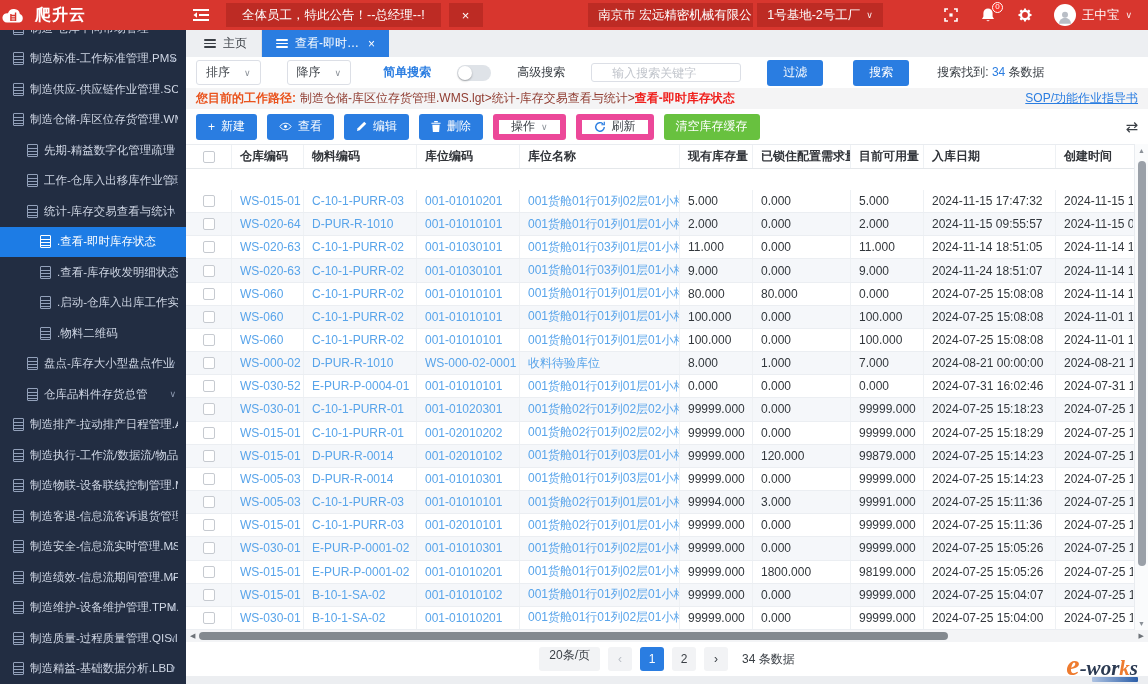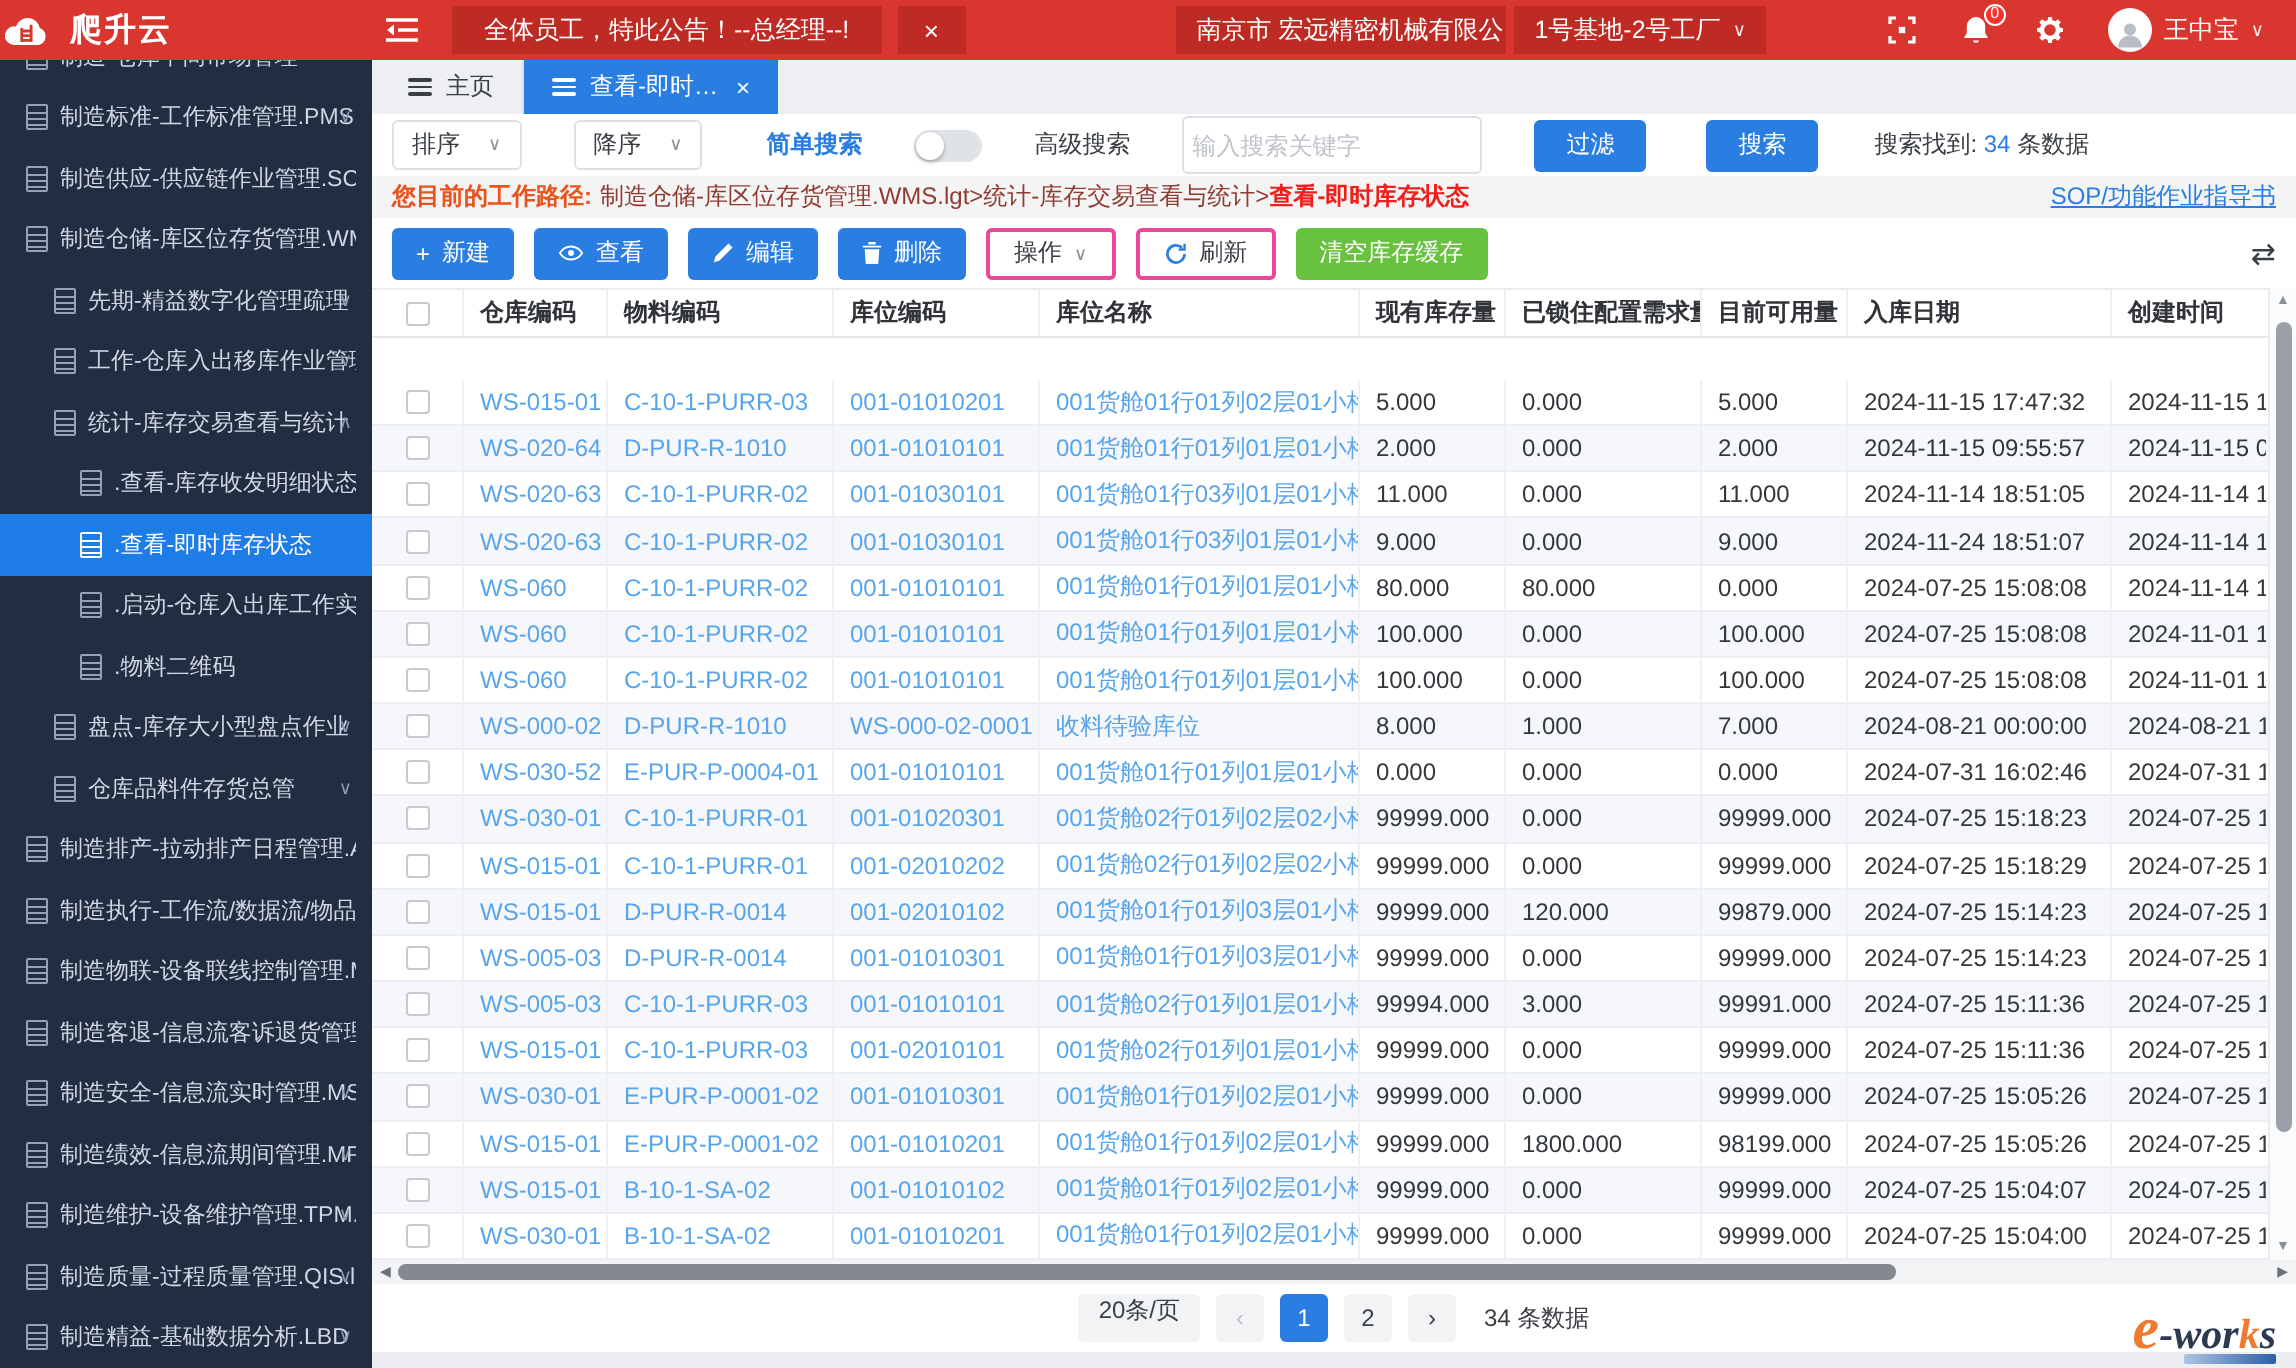--- a/index.html
+++ b/index.html
@@ -50,36 +50,36 @@
   .tlines { display:inline-block; width:12px; }
   .tlines i { display:block; height:1.6px; background:currentColor; margin:2px 0; border-radius:1px; }
 
   .toolbar { height:31px; display:flex; align-items:center; gap:26px; padding:0 10px; flex-shrink:0; background:#fff; }
   .selbox { border:1px solid #dcdfe6; border-radius:3px; height:25px; display:flex; align-items:center; gap:14px; padding:0 9px; color:#3a3f45; cursor:pointer; background:#fff; }
   .selbox .chevd { font-size:9px; color:#8a9097; }
   .lbl-blue { color:#2a7de1; font-weight:bold; margin-left:6px; }
   .toggle { width:34px; height:16px; background:#dfe3e8; border-radius:9px; position:relative; cursor:pointer; flex-shrink:0; }
   .toggle .knob { position:absolute; left:1px; top:1px; width:14px; height:14px; border-radius:50%; background:#fff; box-shadow:0 1px 2px rgba(0,0,0,.3); }
   .lbl-adv { color:#3a3f45; }
-  .search-input { width:150px; height:29px; border:1px solid #dcdfe6; border-radius:3px; padding:0 4px; font-size:12px; color:#404040; outline:none; }
+  .search-input { width:150px; height:19px; border:1px solid #dcdfe6; border-radius:3px; padding:0 20px; font-size:12px; color:#404040; outline:none; }
   .search-input::placeholder { color:#c0c4cb; }
   .btn-blue { background:#2a7de1; color:#fff; border:none; border-radius:3px; height:26px; padding:0 16px; font-size:12px; cursor:pointer; }
   .found { margin-left:2px; color:#3a3f45; white-space:nowrap; }
   .found b { color:#2a7de1; font-weight:normal; }
 
   .crumbbar { height:21px; background:#f4f4f5; display:flex; align-items:center; padding:0 10px; flex-shrink:0; font-size:12px; white-space:nowrap; overflow:hidden; }
   .crumb-prefix { color:#e9531d; font-weight:bold; margin-right:4px; }
   .crumb-path { color:#8f3b30; }
   .crumb-cur { color:#ef1f1c; font-weight:bold; }
   .sop-link { margin-left:auto; color:#2a7de1; text-decoration:underline; cursor:pointer; }
 
   .actionbar { height:35px; display:flex; align-items:center; gap:10px; padding:0 10px; flex-shrink:0; background:#fff; }
   .abtn { height:26px; border-radius:3px; display:flex; align-items:center; gap:6px; padding:0 12px; font-size:12px; cursor:pointer; border:none; color:#fff; background:#2a7de1; }
   .abtn.green { background:#68c13f; }
-  .abtn.ghost { background:#fff; border:2px solid #ec4899; color:#3a3f45; }
+  .abtn.ghost { background:#fff; border:6px solid #ec4899; color:#3a3f45; }
   .abtn.ghost .ricon { color:#2a7de1; }
   .aicon { font-size:12px; line-height:1; }
   .colset { margin-left:auto; color:#3a3f45; font-size:15px; cursor:pointer; }
 
   
   .tablewrap { flex:1; display:flex; min-height:0; }
   .tablecontent { flex:1; display:flex; flex-direction:column; min-width:0; overflow:hidden;gap:21px; }
   .thead { height:25px; display:flex; flex-shrink:0; border-top:1px solid #e9ecf0; border-bottom:1px solid #e4e7ea; background:#fff; }
   .thead .cell { font-weight:bold; color:#303338; }
   .tbody { flex:1; display:flex; flex-direction:column; }
@@ -215,27 +215,27 @@
           <div class="sb-item lvl1">
             <span class="doc-icon"></span>
             <span class="sb-label">工作-仓库入出移库作业管理</span>
             <span class="sb-arrow">∨</span>
           </div>
           <div class="sb-item lvl1">
             <span class="doc-icon"></span>
             <span class="sb-label">统计-库存交易查看与统计</span>
             <span class="sb-arrow">∧</span>
           </div>
+          <div class="sb-item lvl2 active">
+            <span class="doc-icon"></span>
+            <span class="sb-label">.查看-即时库存状态</span>
+          </div>
           <div class="sb-item lvl2">
             <span class="doc-icon"></span>
             <span class="sb-label">.查看-库存收发明细状态</span>
-          </div>
-          <div class="sb-item lvl2 active">
-            <span class="doc-icon"></span>
-            <span class="sb-label">.查看-即时库存状态</span>
           </div>
           <div class="sb-item lvl2">
             <span class="doc-icon"></span>
             <span class="sb-label">.启动-仓库入出库工作实时看板</span>
           </div>
           <div class="sb-item lvl2">
             <span class="doc-icon"></span>
             <span class="sb-label">.物料二维码</span>
           </div>
           <div class="sb-item lvl1">

